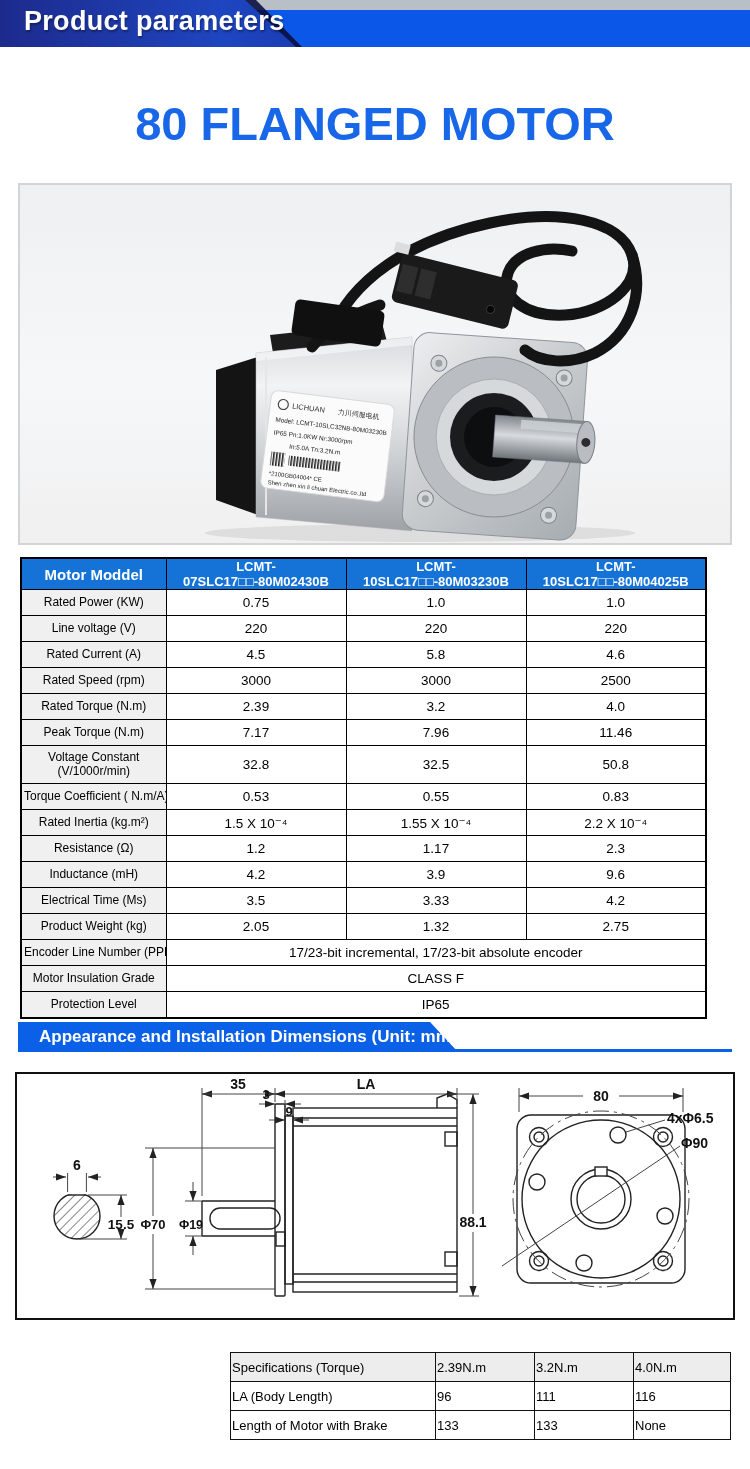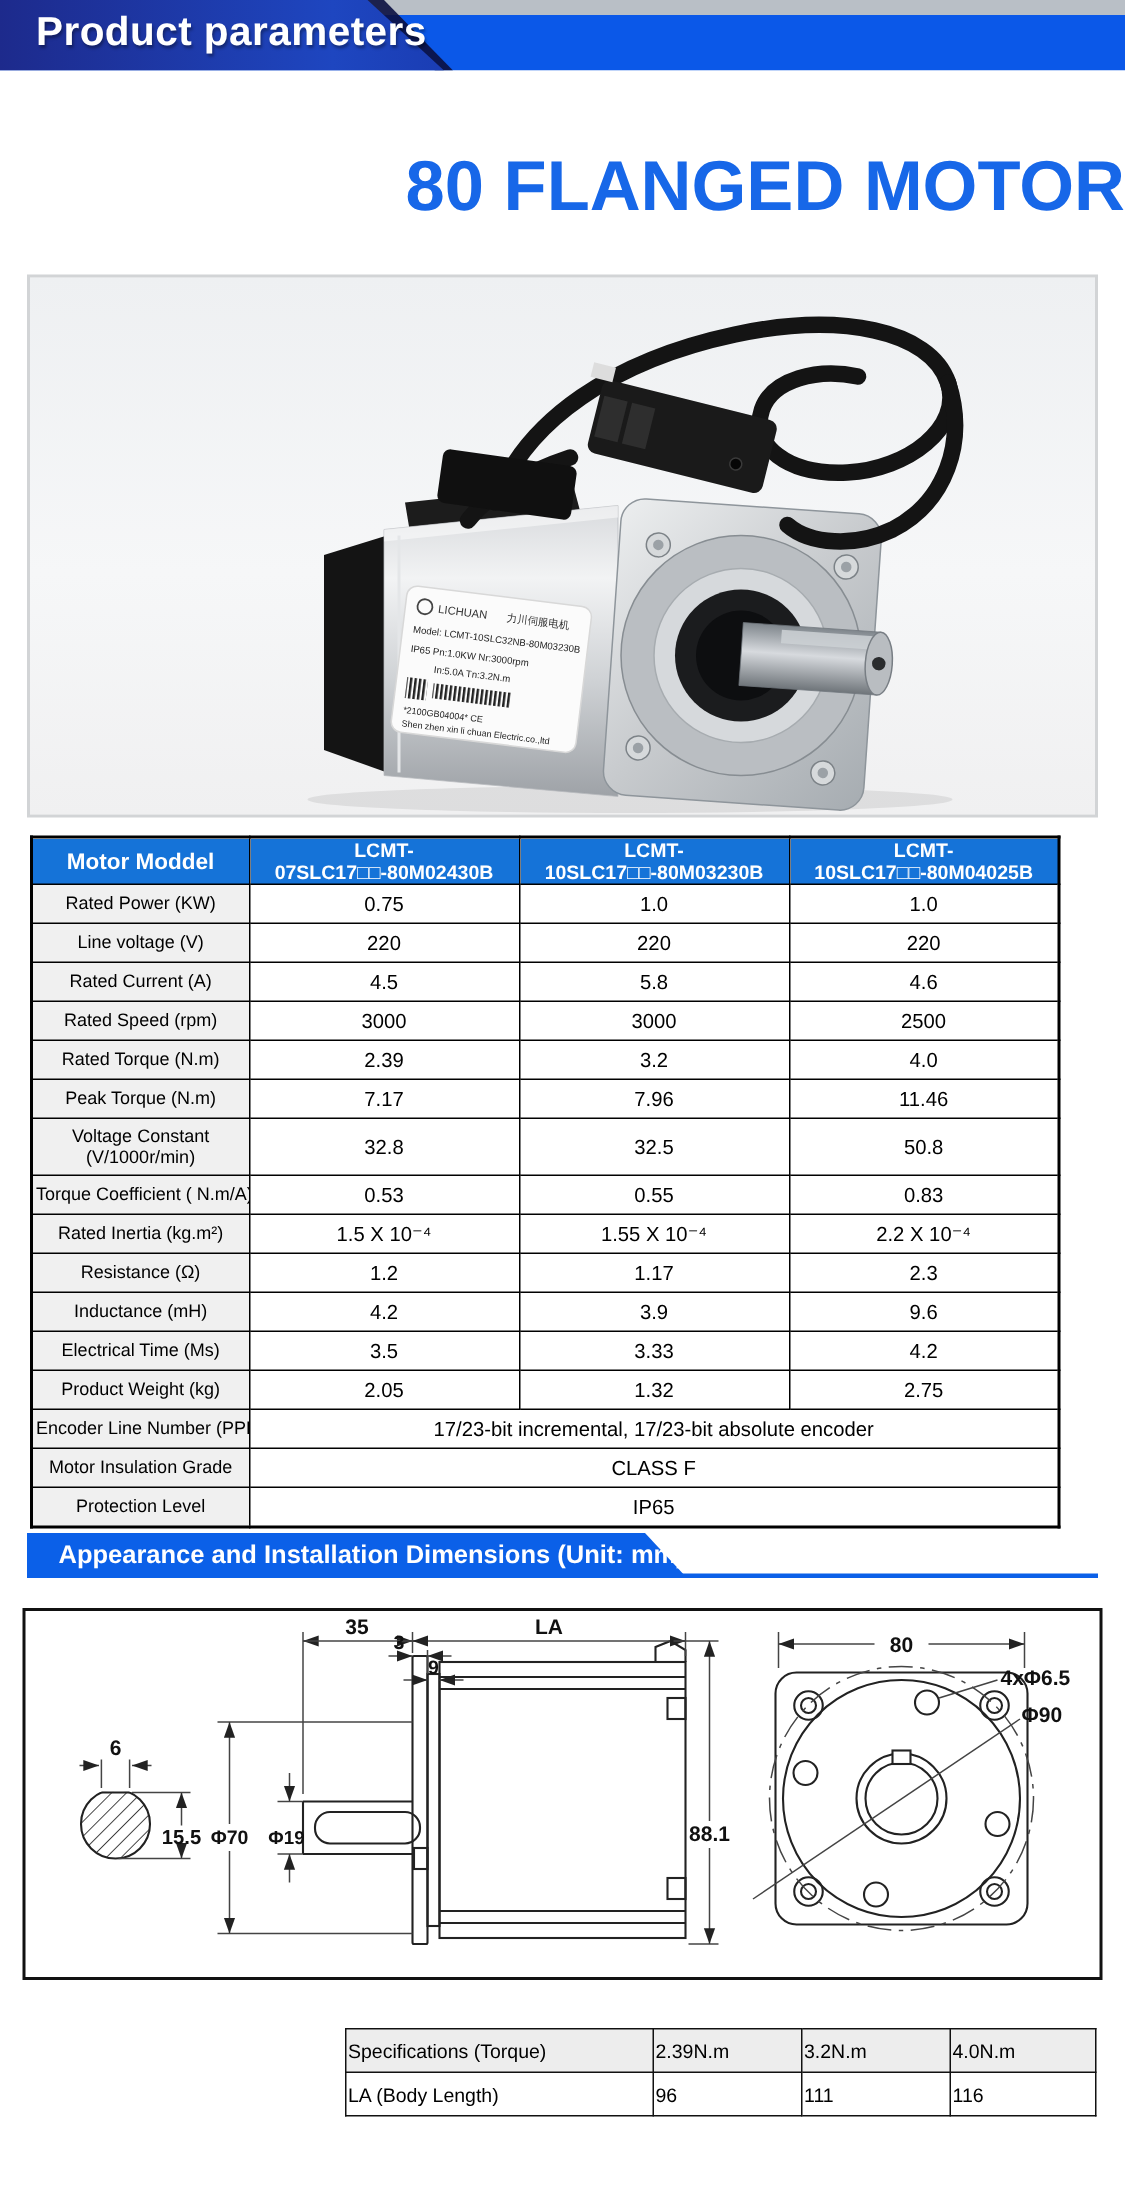--- a/index.html
+++ b/index.html
@@ -6,21 +6,21 @@
   body{width:750px;height:1469px;position:relative;background:#fff;
        font-family:"Liberation Sans","DejaVu Sans",sans-serif;overflow:hidden}
   .abs{position:absolute}
 
   
   #banner1{left:0;top:0;width:750px;height:47px}
   #banner1-label{left:24px;top:6px;font-size:27px;font-weight:bold;color:#fff;
                  text-shadow:1px 2px 2px rgba(0,0,0,.35);letter-spacing:.3px}
 
   
-  #page-title{left:0;top:96px;width:750px;text-align:right;font-size:47px;
+  #page-title{left:0;top:96px;width:750px;text-align:center;font-size:47px;
               font-weight:bold;color:#1767e8}
 
   
   #photo-box{left:18px;top:183px;width:714px;height:362px;box-sizing:border-box;
              border:2px solid #d2d4d6;
              background:linear-gradient(180deg,#eef0f2 0%,#f6f7f8 55%,#f0f0f1 100%)}
 
   
   #spec-wrap{left:20px;top:557px;width:710px}
   table.spec{border-collapse:collapse;table-layout:fixed;width:687px;border:2.5px solid #000}
@@ -423,15 +423,21 @@
     <td>2.39N.m</td>
     <td>3.2N.m</td>
     <td>4.0N.m</td>
   </tr>
   <tr>
     <td>LA (Body Length)</td>
     <td>96</td>
     <td>111</td>
     <td>116</td>
   </tr>
+  <tr>
+    <td>Length of Motor with Brake</td>
+    <td>133</td>
+    <td>133</td>
+    <td>None</td>
+  </tr>
 </tbody>
     </table>
 </div>
 
 </body></html>

